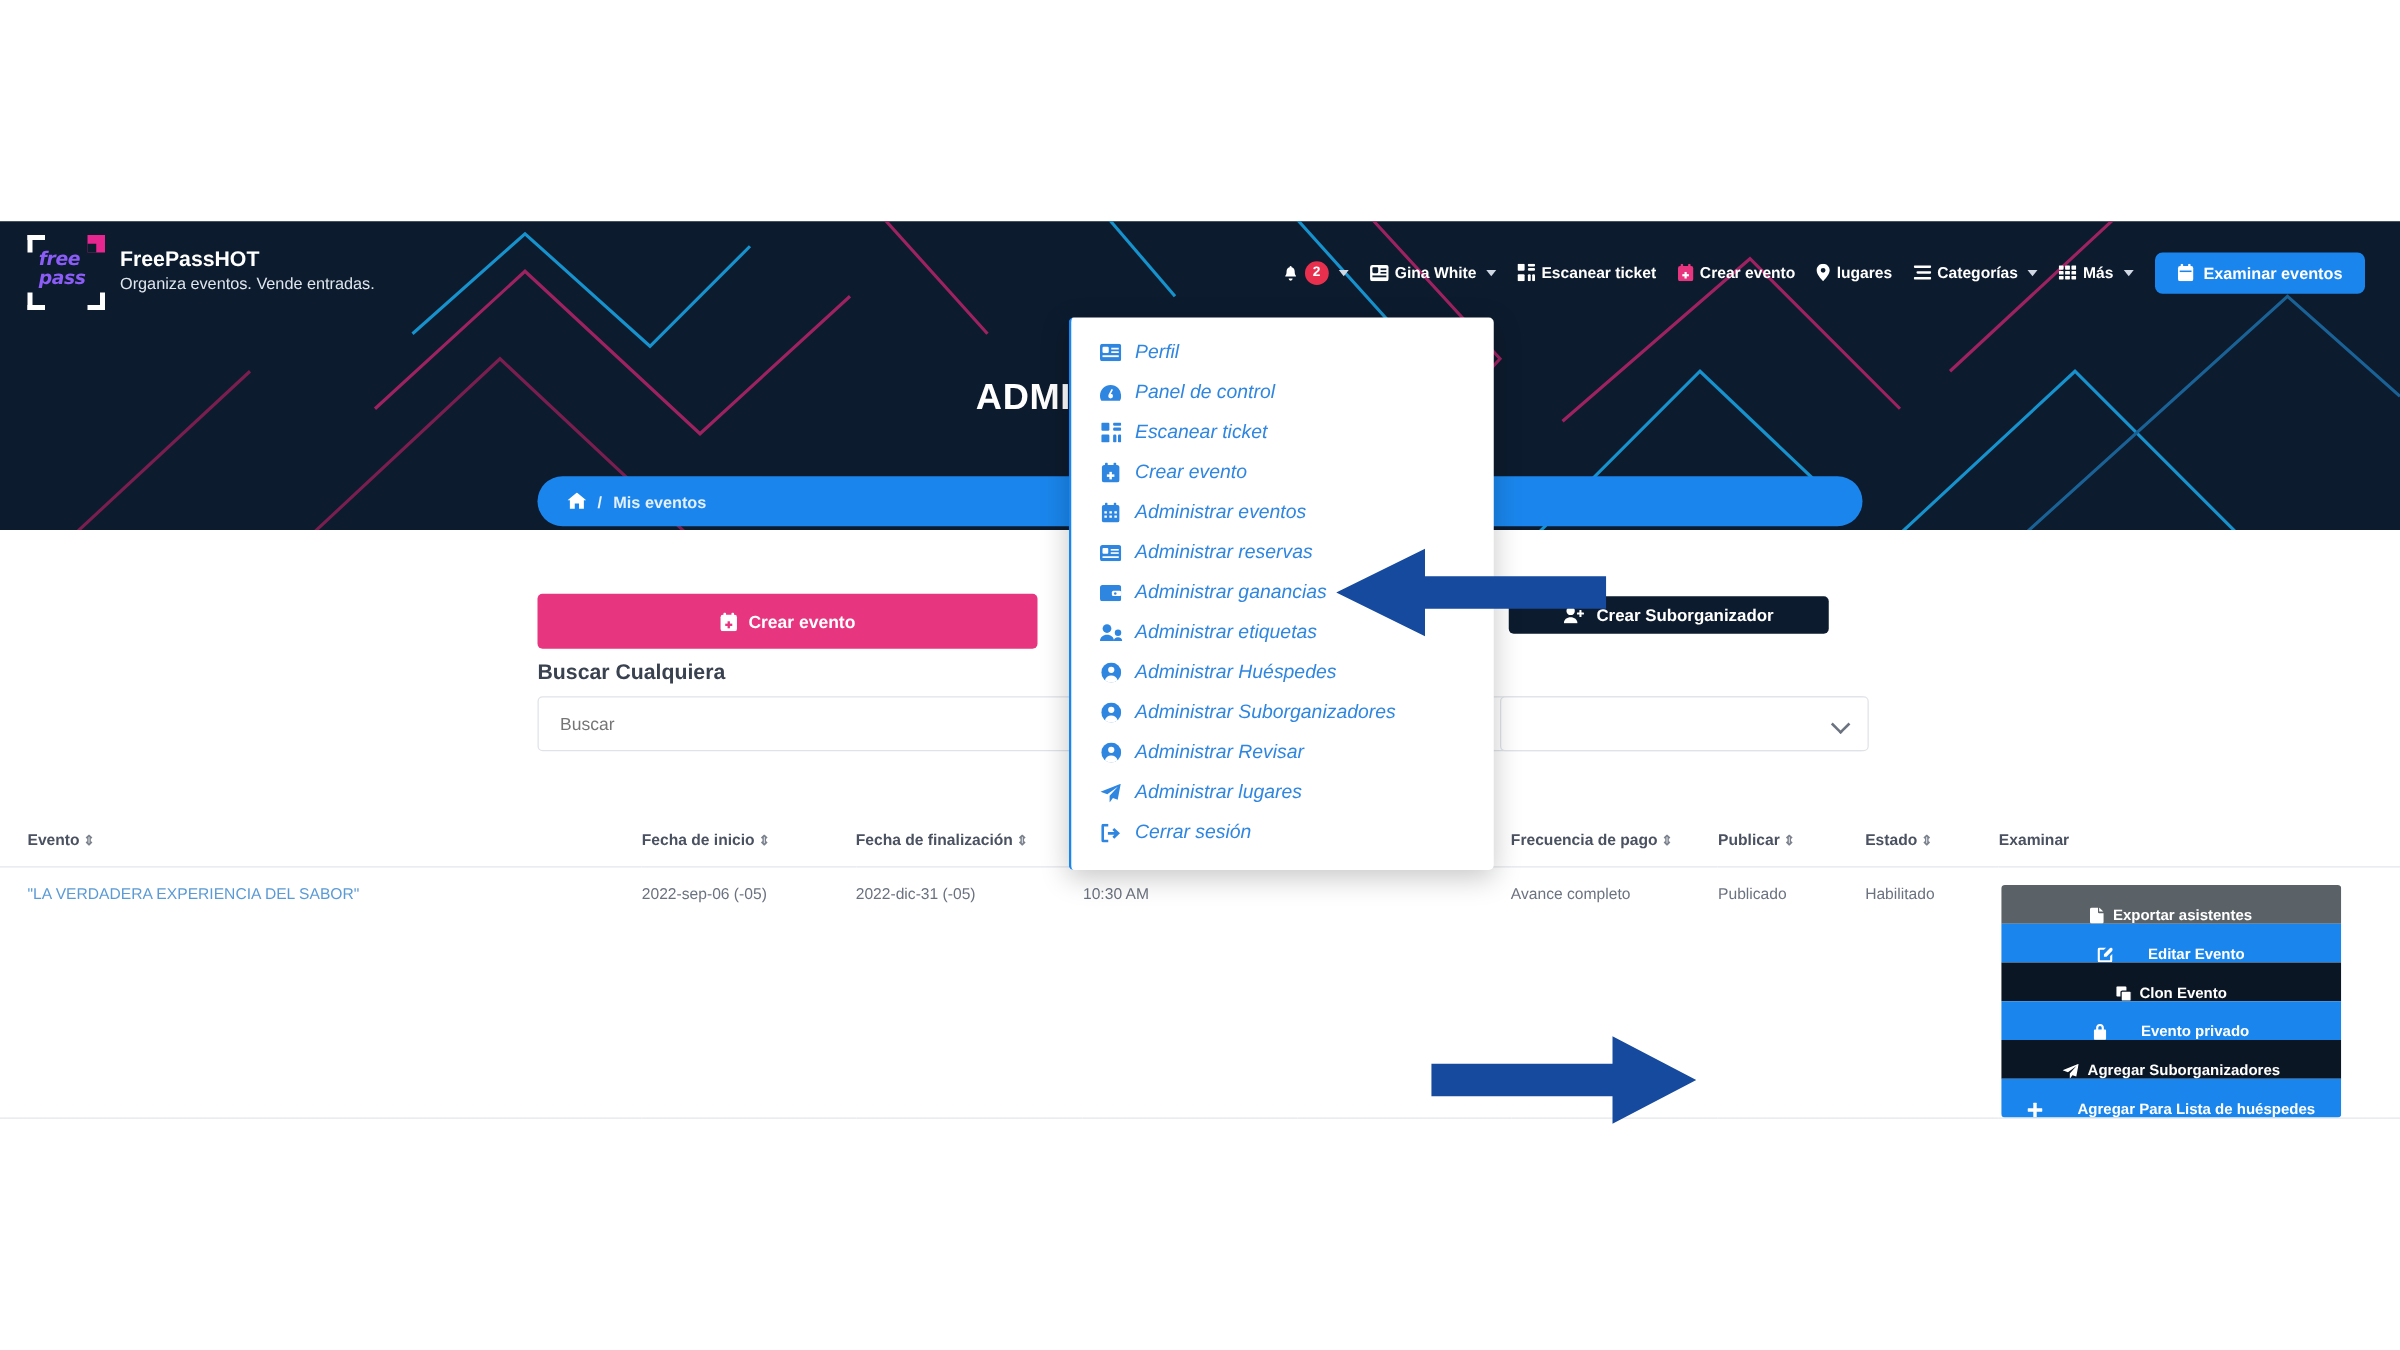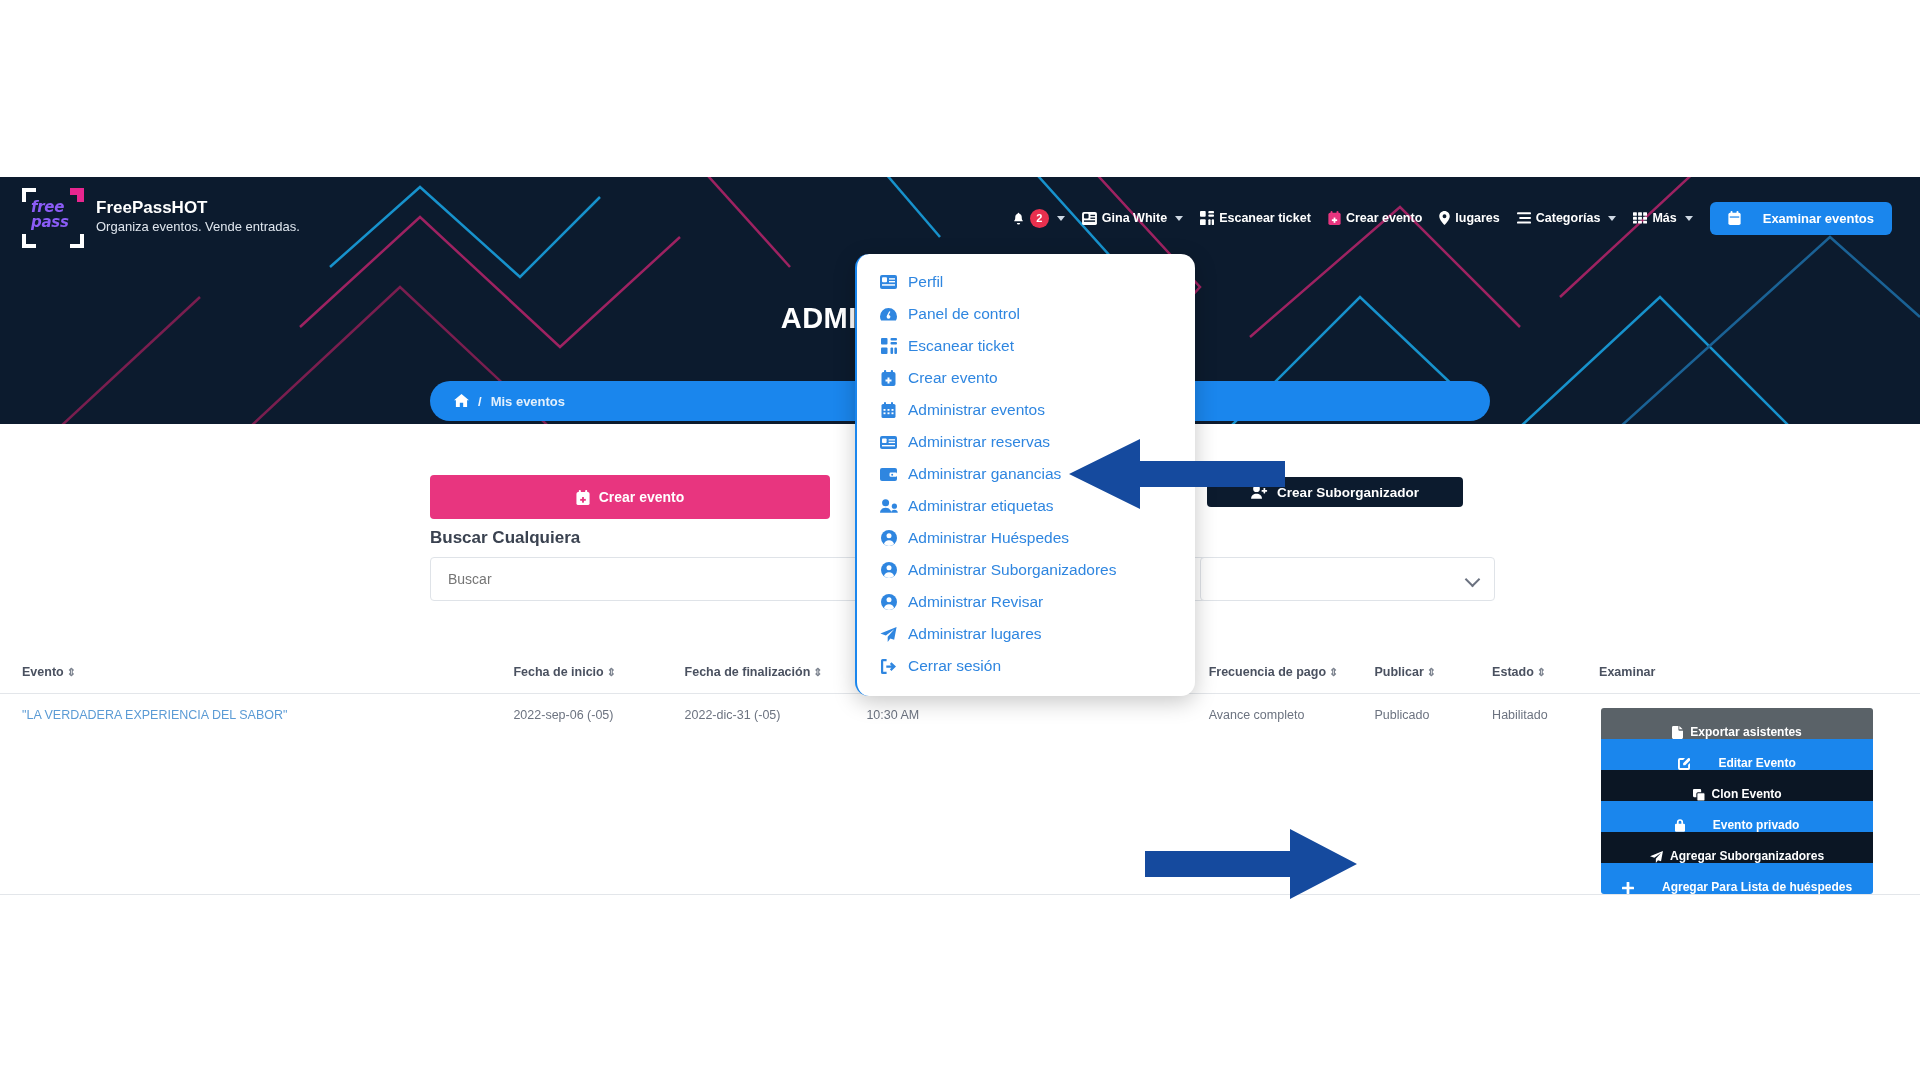--- a/index.html
+++ b/index.html
@@ -64,21 +64,21 @@
     border-top: 5px solid #cfd8e3;
   }
   .badge {
     background: #e8304e; color: #fff; border-radius: 50%;
     width: 19px; height: 19px; font-size: 11px; font-weight: 700;
     display: flex; align-items: center; justify-content: center;
   }
   .btn-browse {
     background: #1a86ed; color: #fff; border-radius: 6px;
     padding: 9px 18px; font-size: 13px; font-weight: 700;
-    display: flex; align-items: center; gap: 22px; white-space: nowrap;
+    display: flex; align-items: center; gap: 8px; white-space: nowrap;
     position: relative; overflow: hidden;
   }
 
   .hero-title {
     position: absolute; left: 0; top: 125px; width: 1920px;
     text-align: center; color: #ffffff;
     font-size: 29px; font-weight: 700; letter-spacing: 0.5px;
     z-index: 2;
   }
 
@@ -172,24 +172,25 @@
     position: relative; overflow: hidden;
   }
   .act-gray { background: #5a6268; }
   .act-blue { background: #1a86ed; gap: 28px; }
   .act-dark { background: #0b1624; }
 
   
   .dropdown {
     position: absolute; left: 855px; top: 254px;
     width: 340px; background: #ffffff;
-    border-radius: 14px; z-index: 40;
+    border-radius: 4px; z-index: 40;
     box-shadow: 0 6px 22px rgba(0,0,0,0.22);
     padding: 12px 0 14px 0;
     border-left: 2px solid #1a86ed;
+    font-style: italic;
   }
   .dd-item {
     display: flex; align-items: center; gap: 10px;
     padding: 7px 0 7px 22px;
     color: #2f86e0; font-size: 15.5px; font-weight: 400;
     white-space: nowrap;
   }
   .dd-item .dd-ico { display:inline-flex; width:19px; justify-content:center; color:#2f86e0; }
 
   

